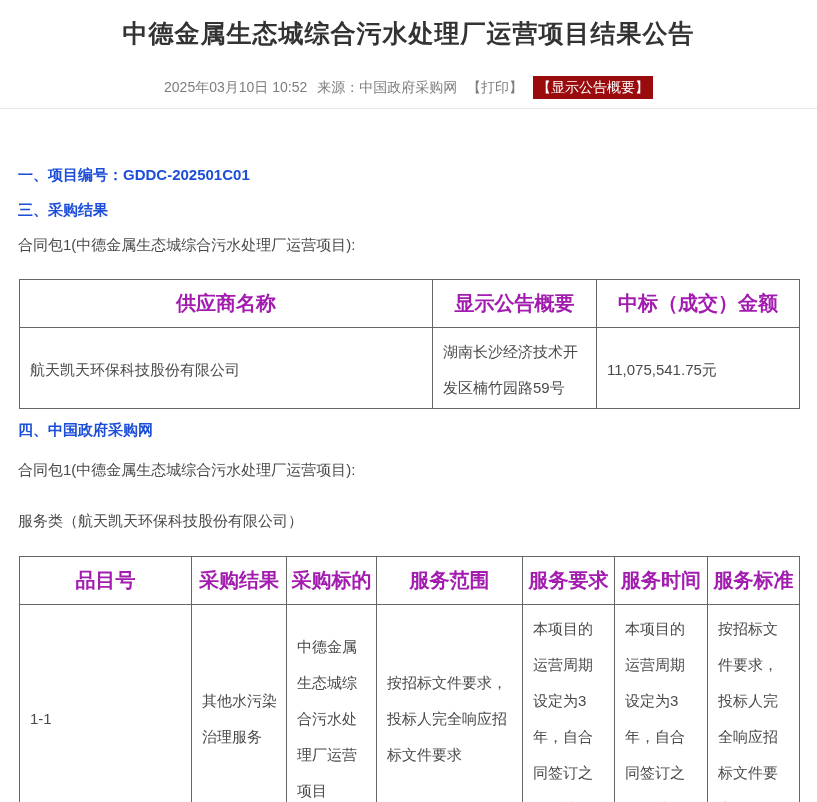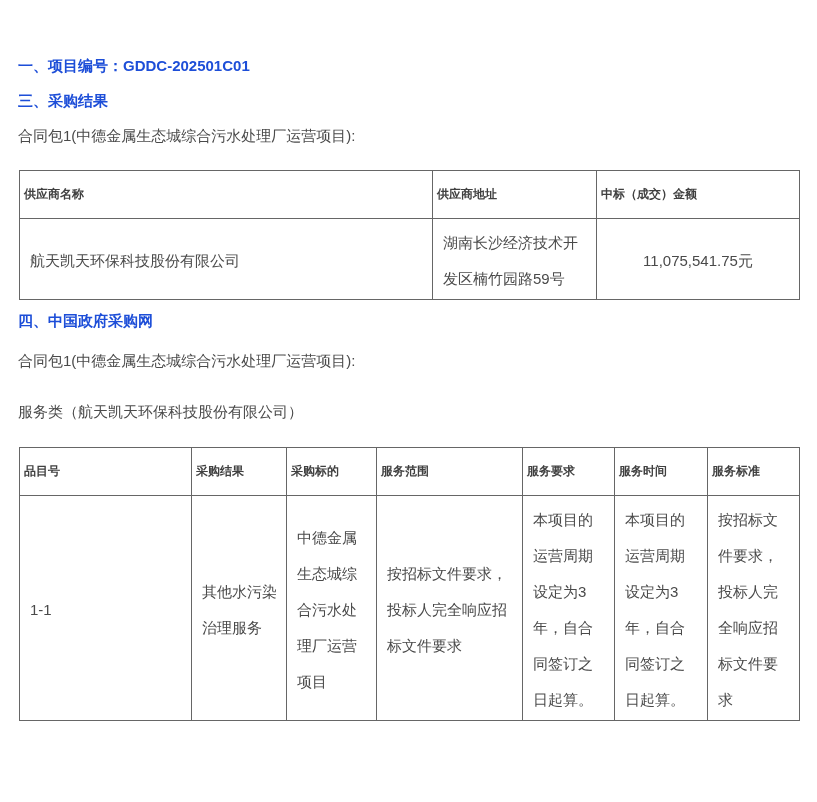--- a/index.html
+++ b/index.html
@@ -52,69 +52,79 @@
   
   table {
     border-collapse: collapse;
     table-layout: fixed;
     width: 780px;
     margin-left: 1px;
   }
   th, td { border: 1px solid #666666; }
   th {
     height: 48px;
-    font-size: 12px;
+    font-size: 20px;
     font-weight: bold;
-    color: #404040;
-    text-align: left;
+    color: #a21caf;
+    text-align: center;
     vertical-align: middle;
     padding: 0 4px;
   }
   td {
     font-size: 15px;
     color: #4a4a4a;
     vertical-align: middle;
     text-align: left;
     padding: 6px 8px 2px 10px;
     line-height: 2.4;
     word-break: break-all;
   }
   .supplier-table { margin-top: 26px; margin-bottom: 0; }
   .supplier-table td { height: 74px; }
-  .supplier-table .amount { text-align: center; padding-right: 10px; }
+  .supplier-table .amount { text-align: left; padding-right: 10px; }
 
   .sec-after-table { margin-top: 12px; margin-bottom: 23px; }
   .para-pkg2 { margin-bottom: 34px; }
   .para-service { margin-bottom: 27px; }
 
   .item-table td { height: 170px; }
 </style>
 </head>
 <body>
 
 <div class="page">
 
+  <div class="header">
+    <h1 class="title">中德金属生态城综合污水处理厂运营项目结果公告</h1>
+    <div class="meta">
+      <span>2025年03月10日 10:52</span>
+      <span>来源：中国政府采购网</span>
+      <a>【打印】</a>
+      <a class="badge">【显示公告概要】</a>
+    </div>
+    <div class="divider"></div>
+  </div>
 
   <div class="content">
 
     <p class="sec sec-first">一、项目编号：GDDC-202501C01</p>
     <p class="sec">三、采购结果</p>
 
     <p class="para">合同包1(中德金属生态城综合污水处理厂运营项目):</p>
 
     <table class="supplier-table">
       <colgroup>
         <col style="width:413px">
           <col style="width:164px">
           <col style="width:203px">
       </colgroup>
       <thead>
         <tr>
           <th>供应商名称</th>
-          <th>供应商地址</th>
+          <th>显示公告概要</th>
           <th>中标（成交）金额</th>
         </tr>
       </thead>
       <tbody>
         <tr>
           <td>航天凯天环保科技股份有限公司</td>
           <td>湖南长沙经济技术开发区楠竹园路59号</td>
           <td class="amount">11,075,541.75元</td>
         </tr>
       </tbody>

